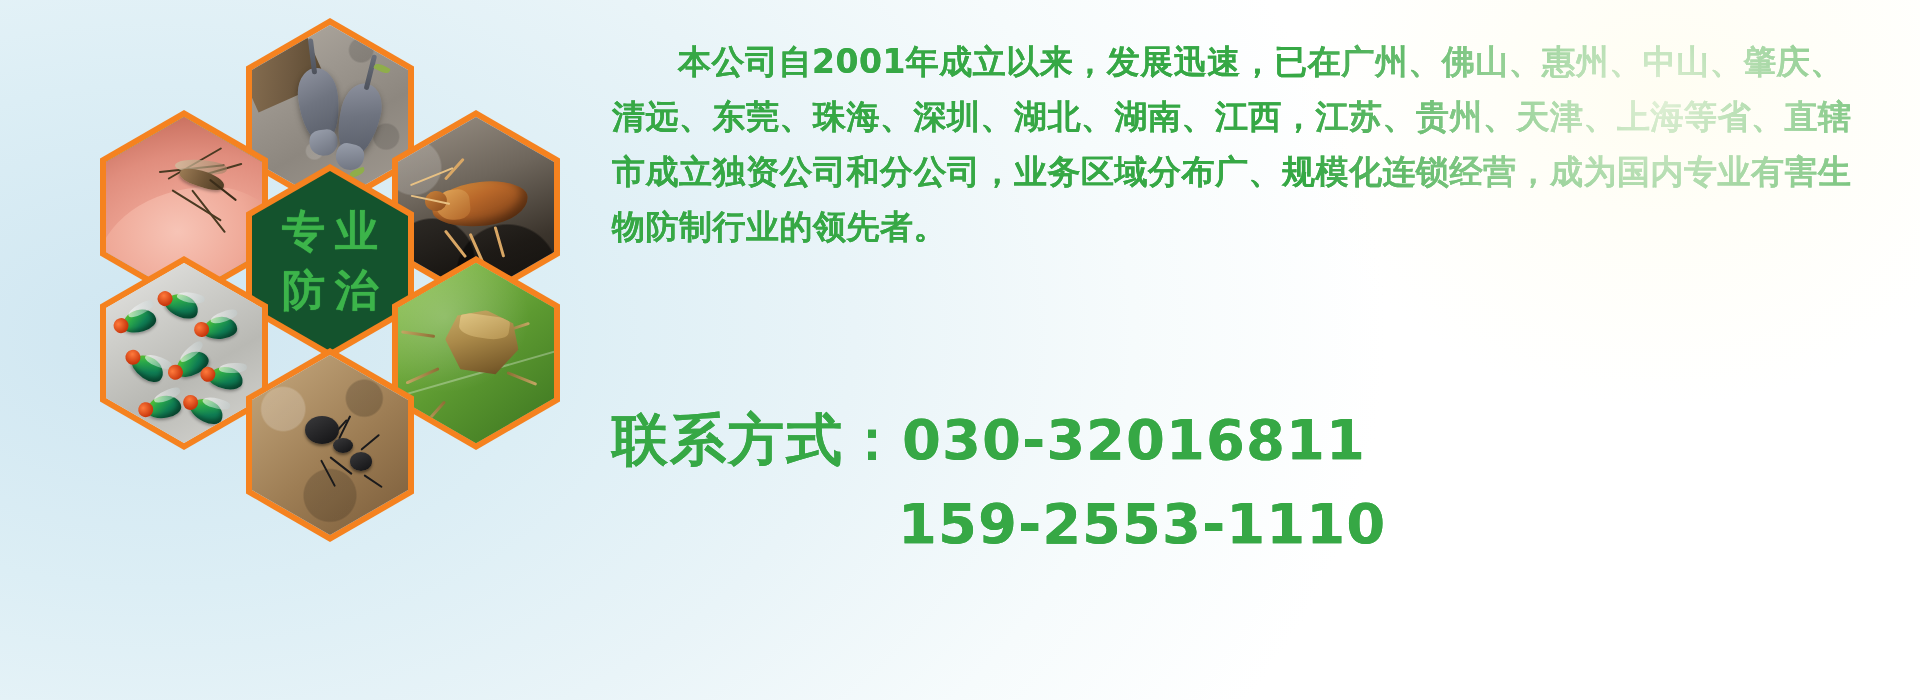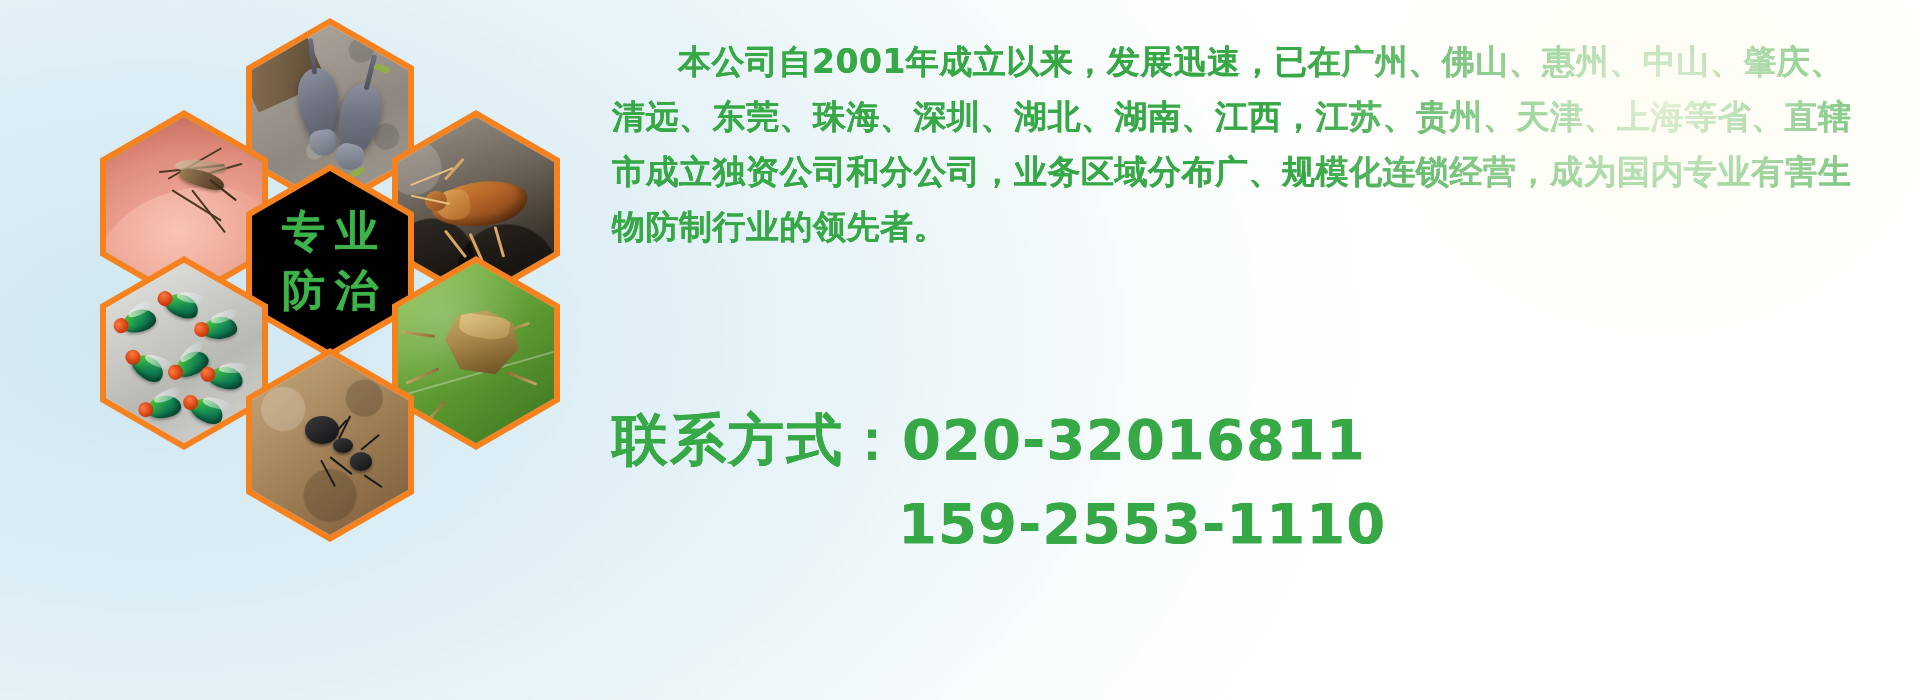--- a/index.html
+++ b/index.html
@@ -56,21 +56,21 @@
   
   .hex.pos-top        { left:168px; top:10px;  }   
   .hex.pos-left-up    { left:22px;  top:102px; }   
   .hex.pos-right-up   { left:314px; top:102px; }   
   .hex.pos-center     { left:168px; top:156px; }   
   .hex.pos-left-down  { left:22px;  top:248px; }   
   .hex.pos-right-down { left:314px; top:248px; }   
   .hex.pos-bottom     { left:168px; top:340px; }   
 
   .hex.pos-center .hex-inner{
-    background:#000000;
+    background:#14532d;
     display:flex; flex-direction:column;
     align-items:center; justify-content:center;
     gap:16px;
   }
   .hex-word{
     color:#3cb44a;
     font-size:43px;
     font-weight:700;
     letter-spacing:10px;
     text-indent:10px;
@@ -454,20 +454,20 @@
     </div>
 
   </div>
 
   <div id="copy">
     <p id="intro">本公司自2001年成立以来，发展迅速，已在广州、佛山、惠州、中山、肇庆、清远、东莞、珠海、深圳、湖北、湖南、江西，江苏、贵州、天津、上海等省、直辖市成立独资公司和分公司，业务区域分布广、规模化连锁经营，成为国内专业有害生物防制行业的领先者。</p>
   </div>
 
   <div id="contact">
     <div class="contact-line">
-      <span class="contact-label">联系方式：</span><span>020-32016811</span>
+      <span class="contact-label">联系方式：</span><span>030-32016811</span>
     </div>
     <div class="contact-line phone2">
       <span>159-2553-1110</span>
     </div>
   </div>
 
 </div>
 
 </body></html>

